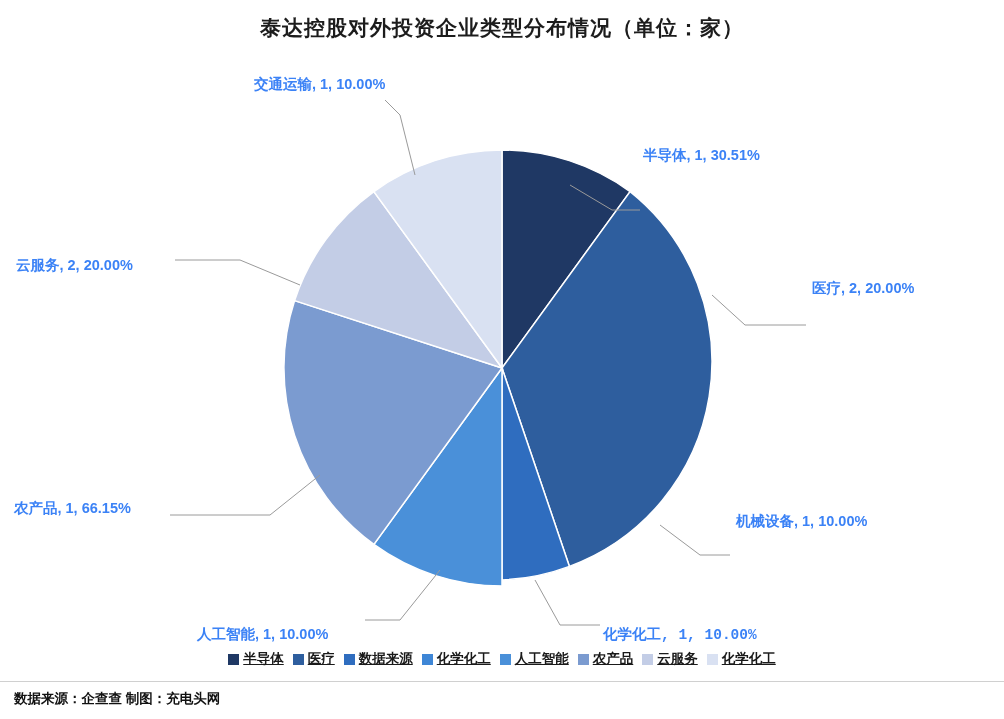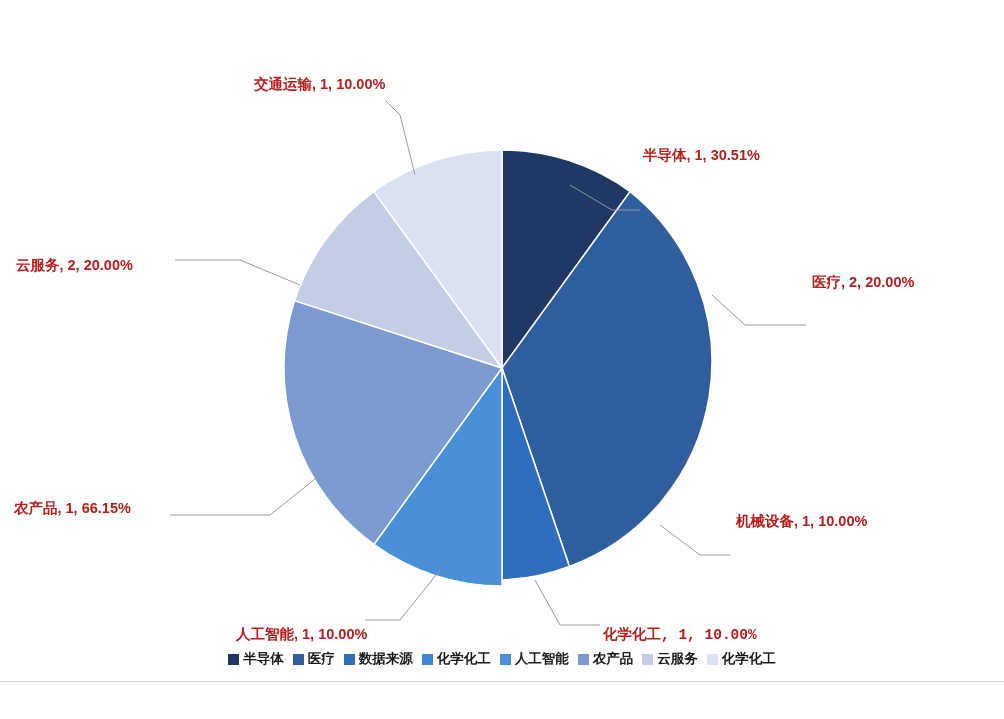--- a/index.html
+++ b/index.html
@@ -36,34 +36,35 @@
     position: absolute;
     left: 0;
     top: 55px;
     width: 1004px;
     height: 590px;
   }
   .slice-label {
     position: absolute;
     font-size: 14.5px;
     font-weight: bold;
-    color: #b91c1c;
+    color: #3b82f6;
     white-space: nowrap;
   }
   .legend {
     position: absolute;
     left: 0;
     top: 650px;
     width: 1004px;
     display: flex;
     justify-content: center;
     align-items: center;
     gap: 9px;
     font-size: 13.5px;
     font-weight: bold;
+    text-decoration: underline;
   }
   .legend-item {
     display: flex;
     align-items: center;
     gap: 4px;
   }
   .legend-swatch {
     width: 11px;
     height: 11px;
     display: inline-block;
@@ -86,20 +87,21 @@
     font-size: 13.5px;
     font-weight: bold;
     color: #111111;
   }
 </style>
 </head>
 <body>
 
 <div id="chart-root">
 
+  <div class="chart-title">泰达控股对外投资企业类型分布情况（单位：家）</div>
 
   <div id="pie-area">
     <svg width="1004" height="590" viewBox="0 0 1004 590">
       <g>
 
         <path d="M 502 313 L 502 95 A 218 218 0 0 1 630.1 136.6 Z" fill="#1F3864" stroke="#ffffff" stroke-width="1.5"></path>
 
         <path d="M 502 313 L 630.1 136.6 A 218 218 0 0 1 569.4 511.4 Z" fill="#2E5E9E" stroke="#ffffff" stroke-width="1.5"></path>
 
         <path d="M 502 313 L 569.4 511.4 A 218 218 0 0 1 374.1 489.4 Z" fill="#2F6DBF" stroke="#ffffff" stroke-width="1.5"></path>
@@ -120,24 +122,24 @@
         <path d="M 660 470 L 700 500 L 730 500"></path>
         <path d="M 535 525 L 560 570 L 600 570"></path>
         <path d="M 440 515 L 400 565 L 365 565"></path>
         <path d="M 320 420 L 270 460 L 170 460"></path>
         <path d="M 300 230 L 240 205 L 175 205"></path>
         <path d="M 415 120 L 400 60 L 385 45"></path>
       </g>
     </svg>
 
     <div class="slice-label" style="left:643px; top:91px;">半导体, 1, 30.51%</div>
-    <div class="slice-label" style="left:812px; top:218px;">医疗, 2, 20.00%</div>
+    <div class="slice-label" style="left:812px; top:224px;">医疗, 2, 20.00%</div>
     <div class="slice-label" style="left:736px; top:457px;">机械设备, 1, 10.00%</div>
     <div class="slice-label" style="left:603px; top:570px;font-family:Liberation Mono, monospace;">化学化工, 1, 10.00%</div>
-    <div class="slice-label" style="left:197px; top:570px;margin-left:39px;">人工智能, 1, 10.00%</div>
+    <div class="slice-label" style="left:197px; top:570px;">人工智能, 1, 10.00%</div>
     <div class="slice-label" style="left:14px; top:444px;">农产品, 1, 66.15%</div>
     <div class="slice-label" style="left:16px; top:189px;margin-top:12px;">云服务, 2, 20.00%</div>
     <div class="slice-label" style="left:254px; top:20px;">交通运输, 1, 10.00%</div>
   </div>
 
   <div class="legend">
     <div class="legend-item">
       <span class="legend-swatch" style="background:#1F3864"></span>
       <span class="legend-label">半导体</span>
     </div>
@@ -165,14 +167,15 @@
       <span class="legend-swatch" style="background:#C3CDE6"></span>
       <span class="legend-label">云服务</span>
     </div>
     <div class="legend-item">
       <span class="legend-swatch" style="background:#D9E1F2"></span>
       <span class="legend-label">化学化工</span>
     </div>
   </div>
 
   <div class="footer-rule"></div>
+  <div class="source-line">数据来源：企查查 制图：充电头网</div>
 
 </div>
 
 </body></html>

